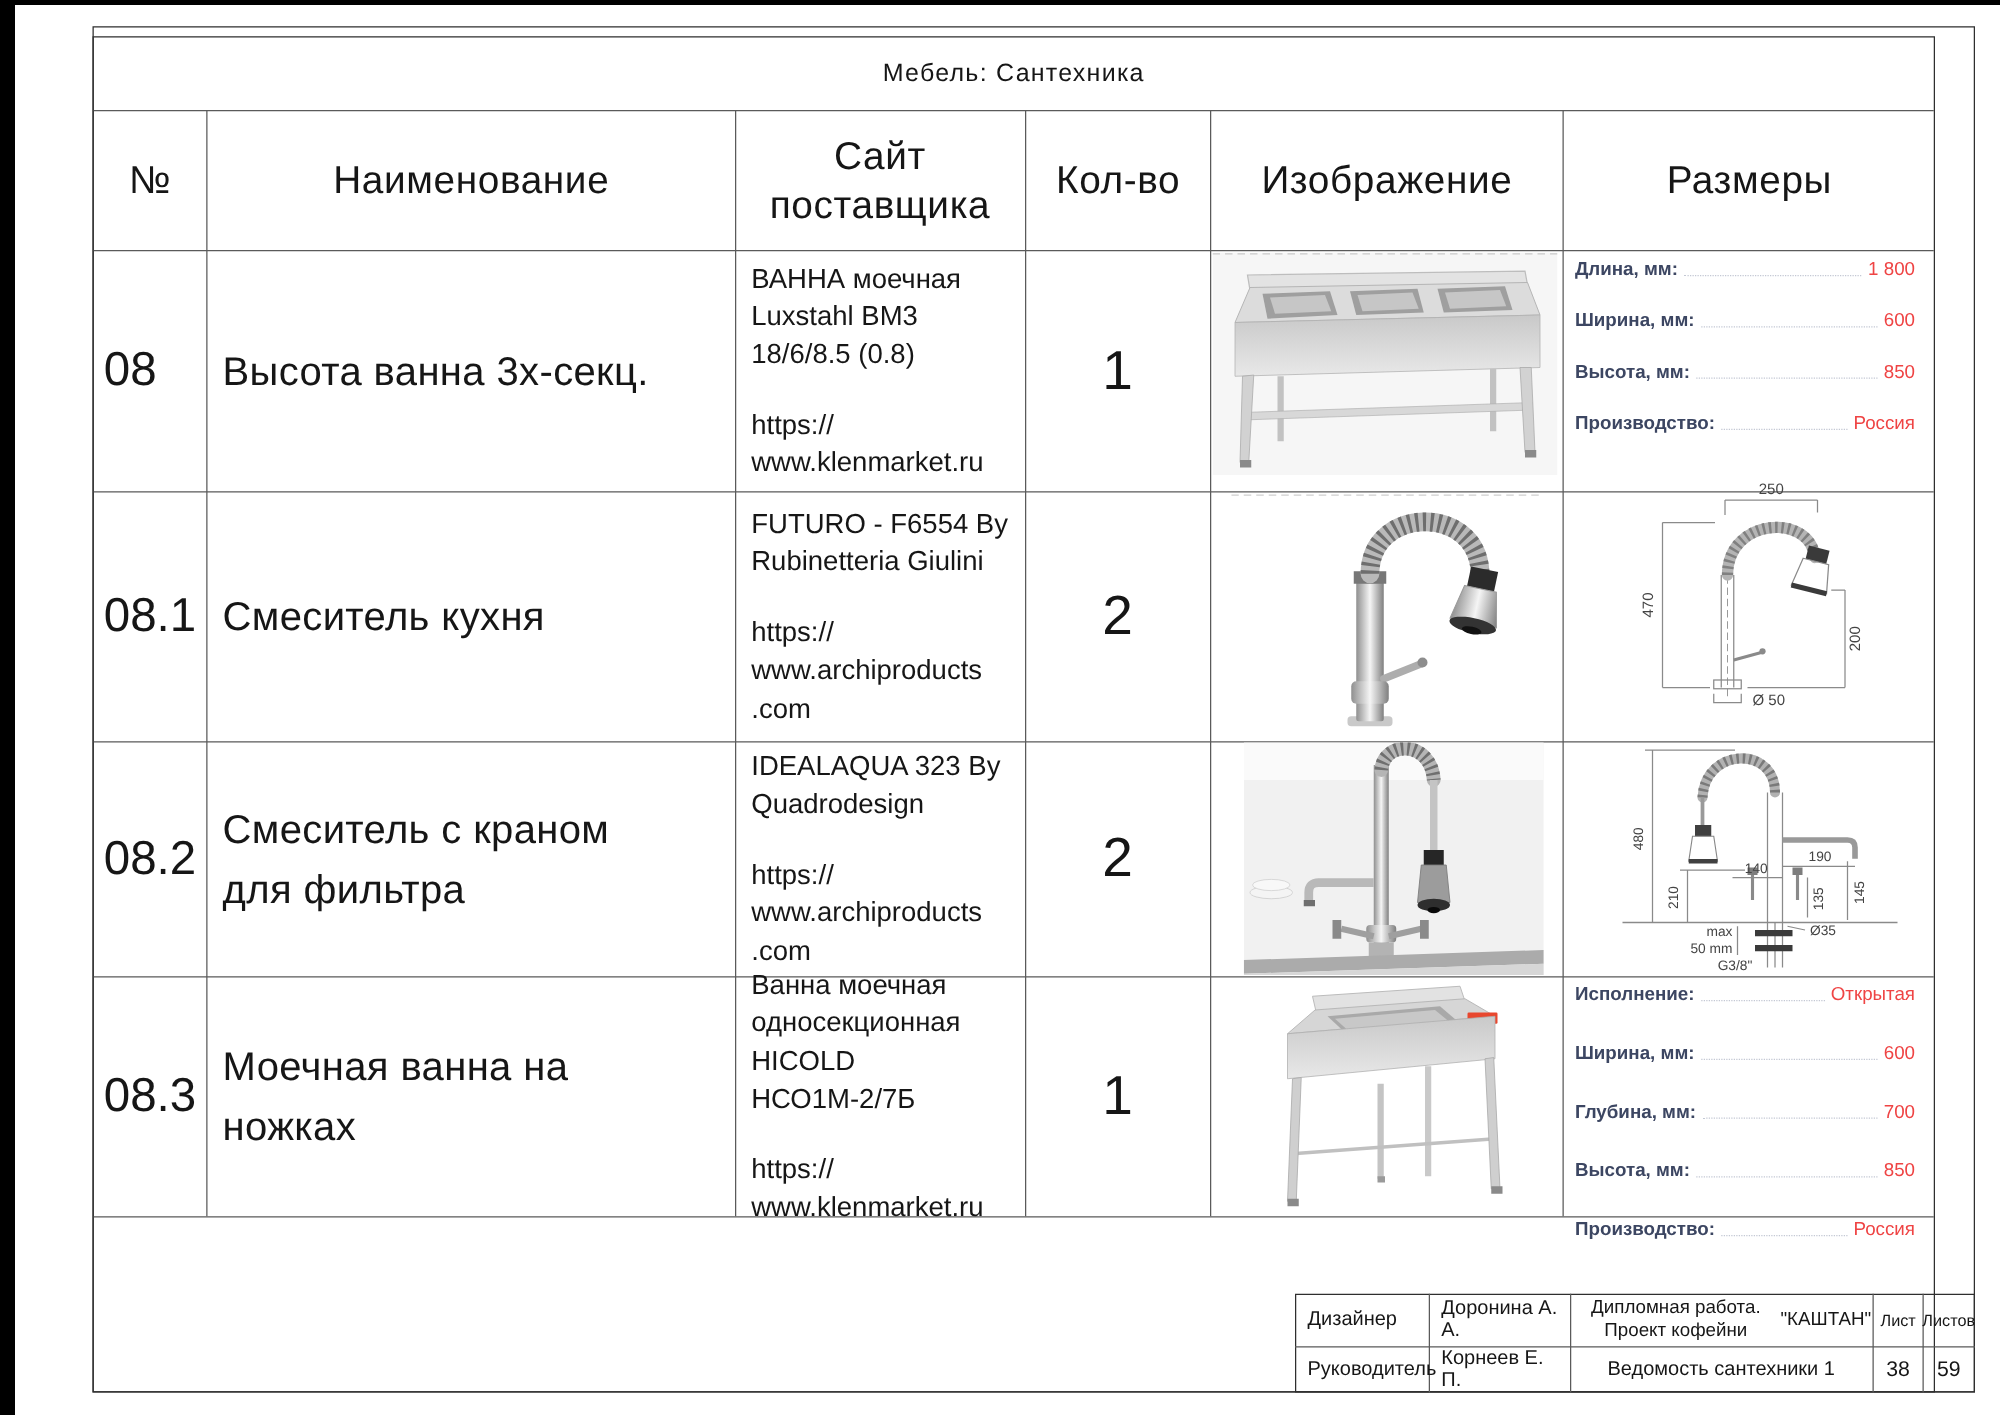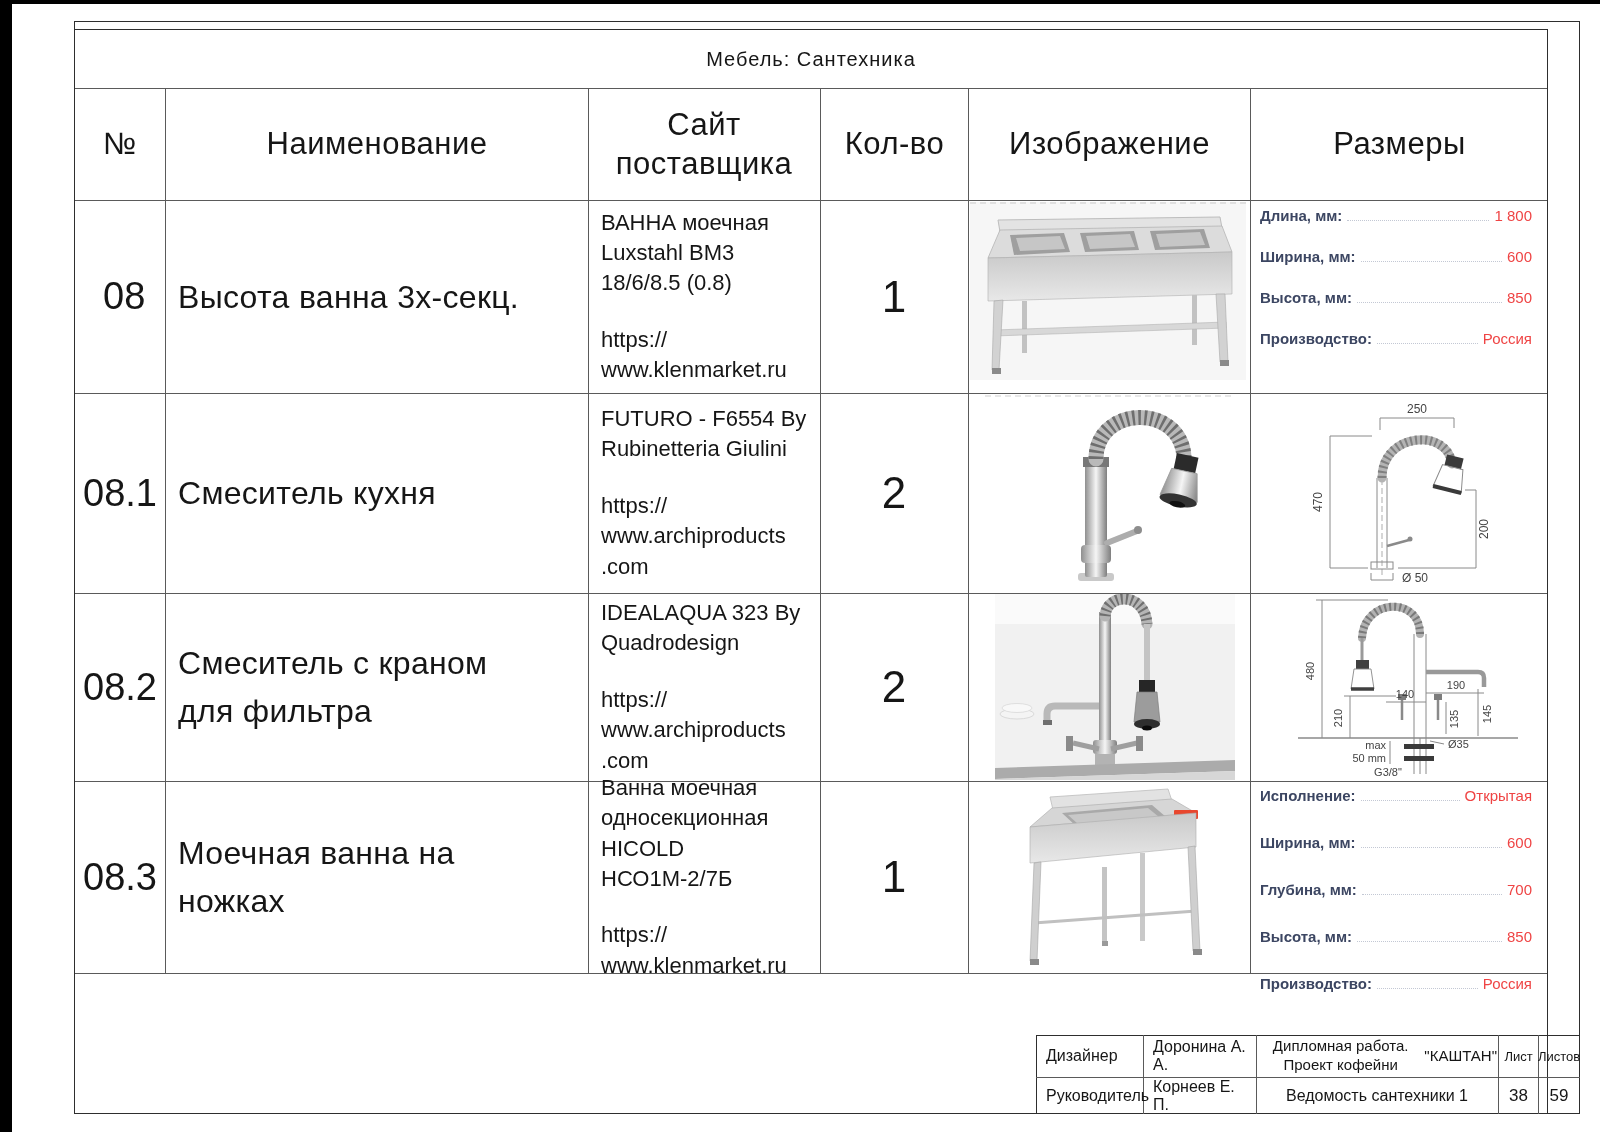--- a/index.html
+++ b/index.html
@@ -60,21 +60,21 @@
 
   <div class="sheet-title">Мебель: Сантехника</div>
 
   <div class="hdr" style="left:75px;width:90px;">№</div>
   <div class="hdr" style="left:166px;width:422px;">Наименование</div>
   <div class="hdr" style="left:595px;width:218px;">Сайт поставщика</div>
   <div class="hdr" style="left:821px;width:147px;">Кол-во</div>
   <div class="hdr" style="left:969px;width:281px;">Изображение</div>
   <div class="hdr" style="left:1251px;width:297px;">Размеры</div>
 
-  <div class="numcell" style="top:200px;height:193px;margin-left:20px;">08</div>
+  <div class="numcell" style="top:200px;height:193px;">08</div>
   <div class="namecell" style="top:200px;height:193px;">Высота ванна 3х-секц.</div>
   <div class="supcell" style="top:200px;height:193px;">
     <div class="sup-product">ВАННА моечная Luxstahl ВМ3 18/6/8.5 (0.8)</div>
     <div>https://</div>
     <div>www.klenmarket.ru</div>
   </div>
   <div class="qtycell" style="top:200px;height:193px;">1</div>
 
   <div class="photo" style="left:970px;top:202px;">
     <svg width="276" height="178" viewBox="0 0 276 178">
@@ -159,21 +159,21 @@
         <polygon points="186,76 212,76 218,104 180,104" fill="url(#chrome1)" stroke="#9a9a9a" stroke-width="0.8"></polygon>
         <ellipse cx="199" cy="106" rx="19" ry="6" fill="#333"></ellipse>
         <ellipse cx="199" cy="110" rx="8" ry="3" fill="#111"></ellipse>
       </g>
       <line x1="122" y1="148" x2="152" y2="136" stroke="#adadad" stroke-width="6" stroke-linecap="round"></line>
       <circle cx="153" cy="135" r="4" fill="#8d8d8d"></circle>
       <rect x="96" y="150" width="30" height="18" rx="4" fill="url(#chrome1)"></rect>
     </svg>
   </div>
 
-  <div class="photo" style="left:1268px;top:398px;">
+  <div class="photo" style="left:1268px;top:380px;">
     <svg width="272" height="190" viewBox="0 0 272 190">
       <g stroke="#8a8a8a" stroke-width="1" fill="none">
         <line x1="112" y1="20" x2="186" y2="20"></line>
         <line x1="112" y1="20" x2="112" y2="32"></line>
         <line x1="186" y1="20" x2="186" y2="30"></line>
         <line x1="62" y1="38" x2="62" y2="170"></line>
         <line x1="62" y1="38" x2="104" y2="38"></line>
         <line x1="62" y1="170" x2="100" y2="170"></line>
         <line x1="208" y1="92" x2="208" y2="170"></line>
         <line x1="208" y1="92" x2="197" y2="92"></line>

